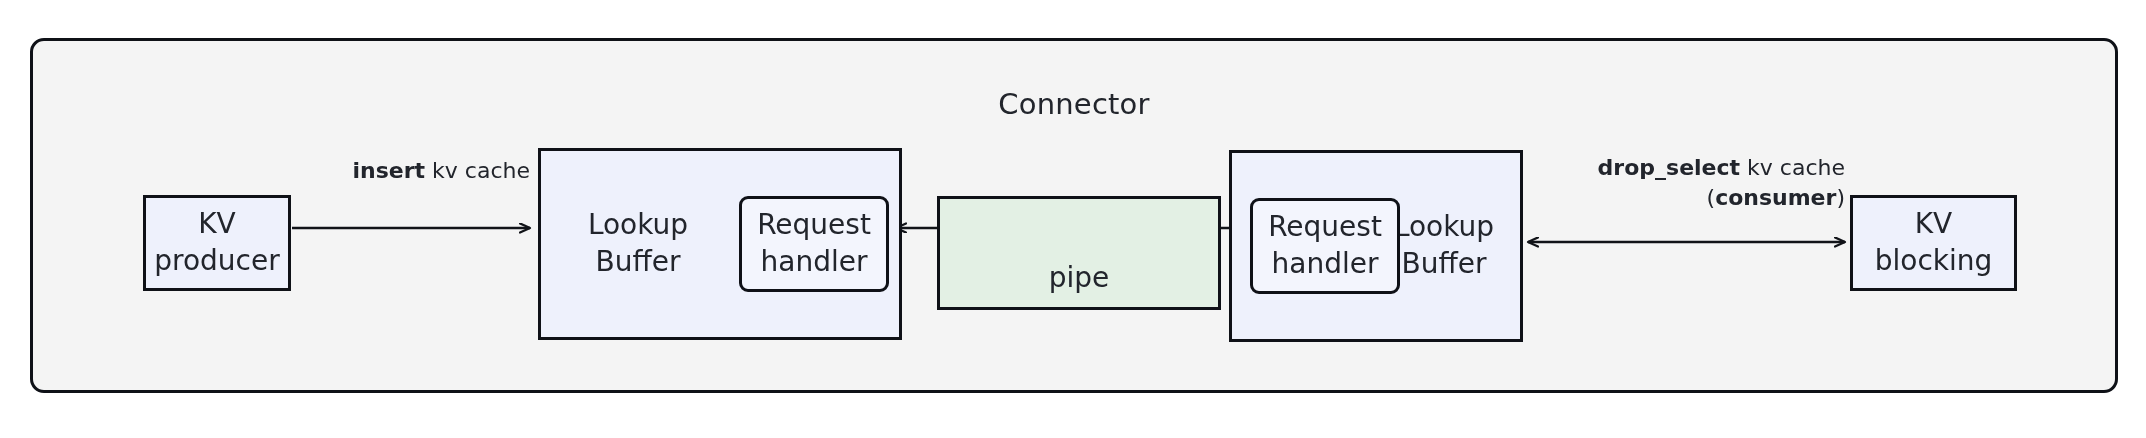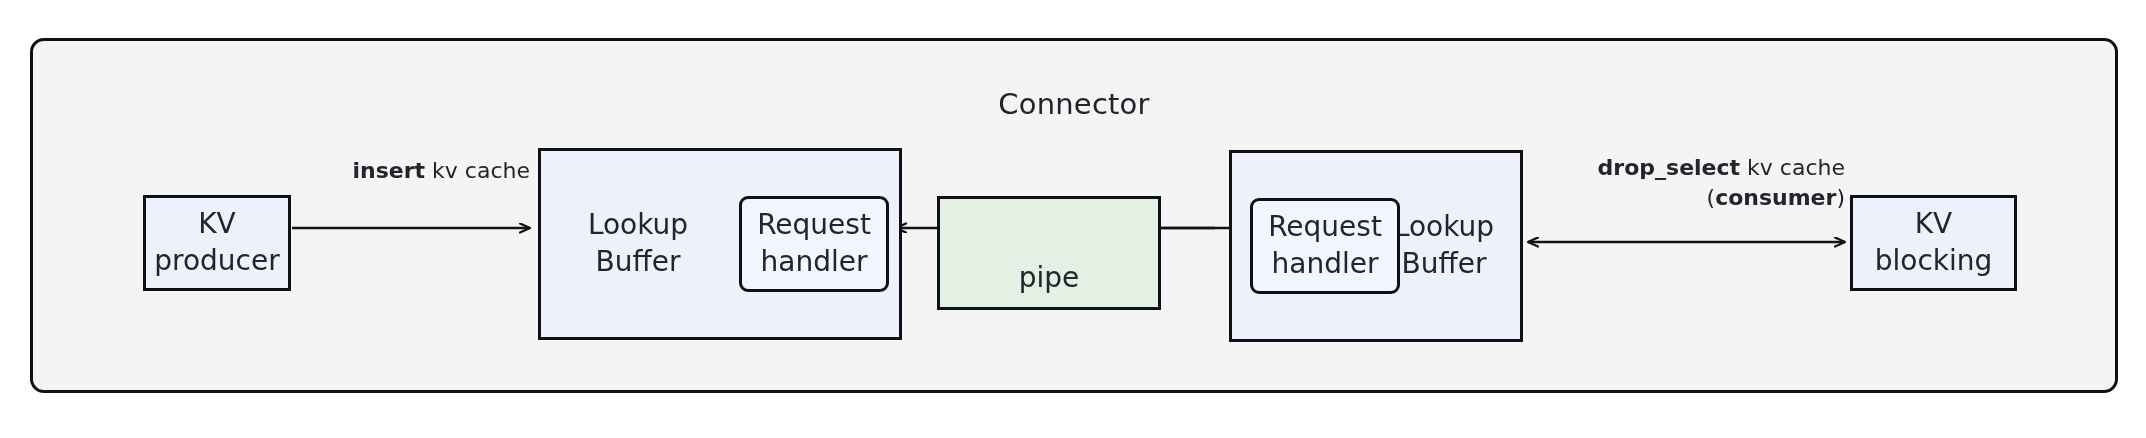--- a/index.html
+++ b/index.html
@@ -89,21 +89,21 @@
     align-items: center;
     justify-content: center;
     font-size: 28px;
     line-height: 1.32;
     color: #22252c;
   }
   
   #pipe {
     left: 937px;
     top: 196px;
-    width: 224px;
+    width: 284px;
     height: 114px;
     align-items: flex-end;
     padding-bottom: 10px;
     justify-content: center;
   }
   
   #lookup-buffer-right {
     left: 1229px;
     top: 150px;
     width: 294px;

